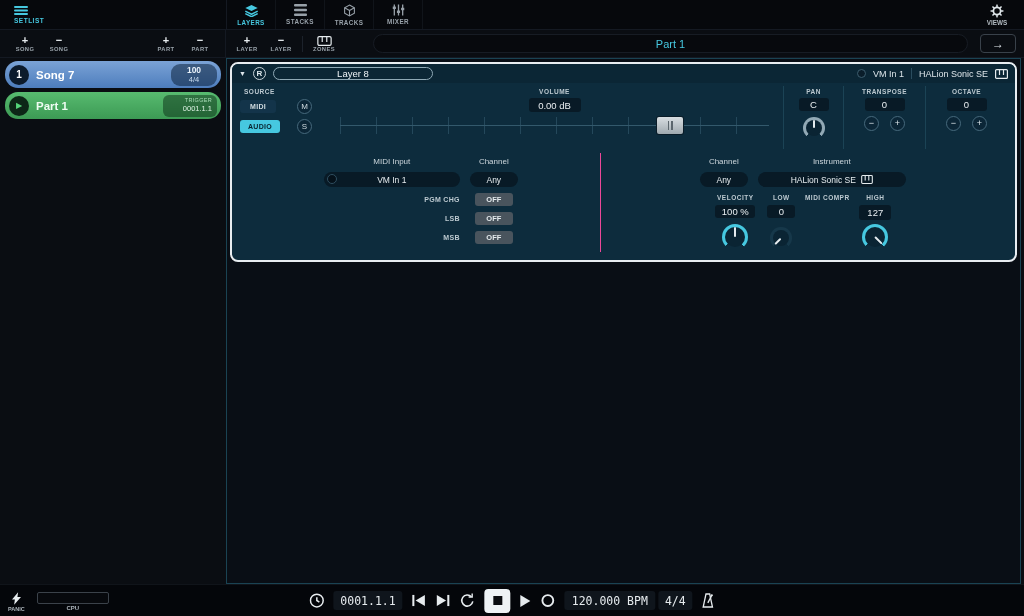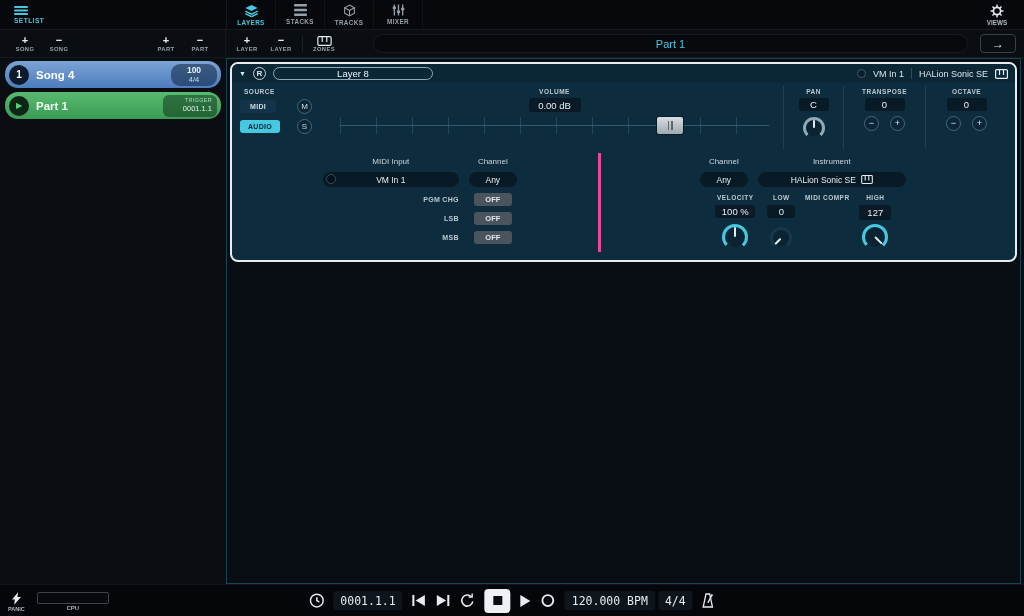--- a/index.html
+++ b/index.html
@@ -81,21 +81,21 @@
 .handle i{width:1.5px;height:9px;background:#5b666d;display:block}
 .side-col{border-left:1px solid #1b4355;display:flex;flex-direction:column;align-items:center;padding-top:2px}
 .pan-col{width:60px}
 .pan-box{width:30px;height:13px;margin:3px 0 3px}
 .tr-col{width:82px}
 .tr-box{width:40px;height:13px;margin:3px 0 5px}
 .pm-row{display:flex;gap:11px}
 .pm-btn{width:15px;height:15px;border-radius:50%;background:#0b2637;border:1px solid #46697c;color:#dfe8ec;font-size:9px;display:flex;align-items:center;justify-content:center;line-height:1}
 
 .lower-row{flex:1;display:flex;margin:4px 10px 8px;min-height:0}
-.midi-col{width:47%;border-right:3px solid #ec4899;display:flex;justify-content:center;padding-top:4px}
+.midi-col{width:47%;border-right:1px solid #ec4899;display:flex;justify-content:center;padding-top:4px}
 .grid2{display:grid;grid-template-columns:136px 48px;column-gap:10px;row-gap:6px;align-content:start;justify-items:center}
 .cell-label{font-size:8px;color:#ccd6dc}
 .pill{height:15px;border-radius:8px;background:#081a26;display:flex;align-items:center;justify-content:center;font-size:8.5px;color:#e6ecef;width:100%;position:relative}
 .mini-knob{position:absolute;left:3px;top:2px;width:10px;height:10px;border-radius:50%;background:#05111a;border:1px solid #2e4e60}
 .row-label{font-size:7px;color:#bcc9d0;justify-self:end;align-self:center;font-weight:bold;letter-spacing:.3px}
 .off-btn{width:38px;height:13px;border-radius:3px;background:#49545d;color:#e3e9ec;font-size:7.5px;font-weight:bold;display:flex;align-items:center;justify-content:center}
 .inst-col{flex:1;display:flex;flex-direction:column;align-items:center;padding-top:4px}
 .grid-inst-top{display:grid;grid-template-columns:48px 148px;column-gap:10px;row-gap:6px;justify-items:center;margin-bottom:7px}
 .pill.inst{gap:5px;padding:0 6px}
 .grid-ranges{display:grid;grid-template-columns:46px 32px 46px 36px;column-gap:7px;row-gap:4px;justify-items:center;align-items:start}
@@ -237,21 +237,21 @@
         <span>→</span>
       </div>
     </div>
   </div>
 
   <div class="content">
 
     <aside class="sidebar">
       <div class="song-item">
         <div class="num-badge">1</div>
-        <div class="item-name">Song 4</div>
+        <div class="item-name">Song 7</div>
         <div class="song-info">
           <span class="t">100</span>
           <span class="s">4/4</span>
         </div>
       </div>
       <div class="part-item">
         <div class="play-badge">
             <span>▶</span>
           </div>
         <div class="item-name">Part 1</div>

